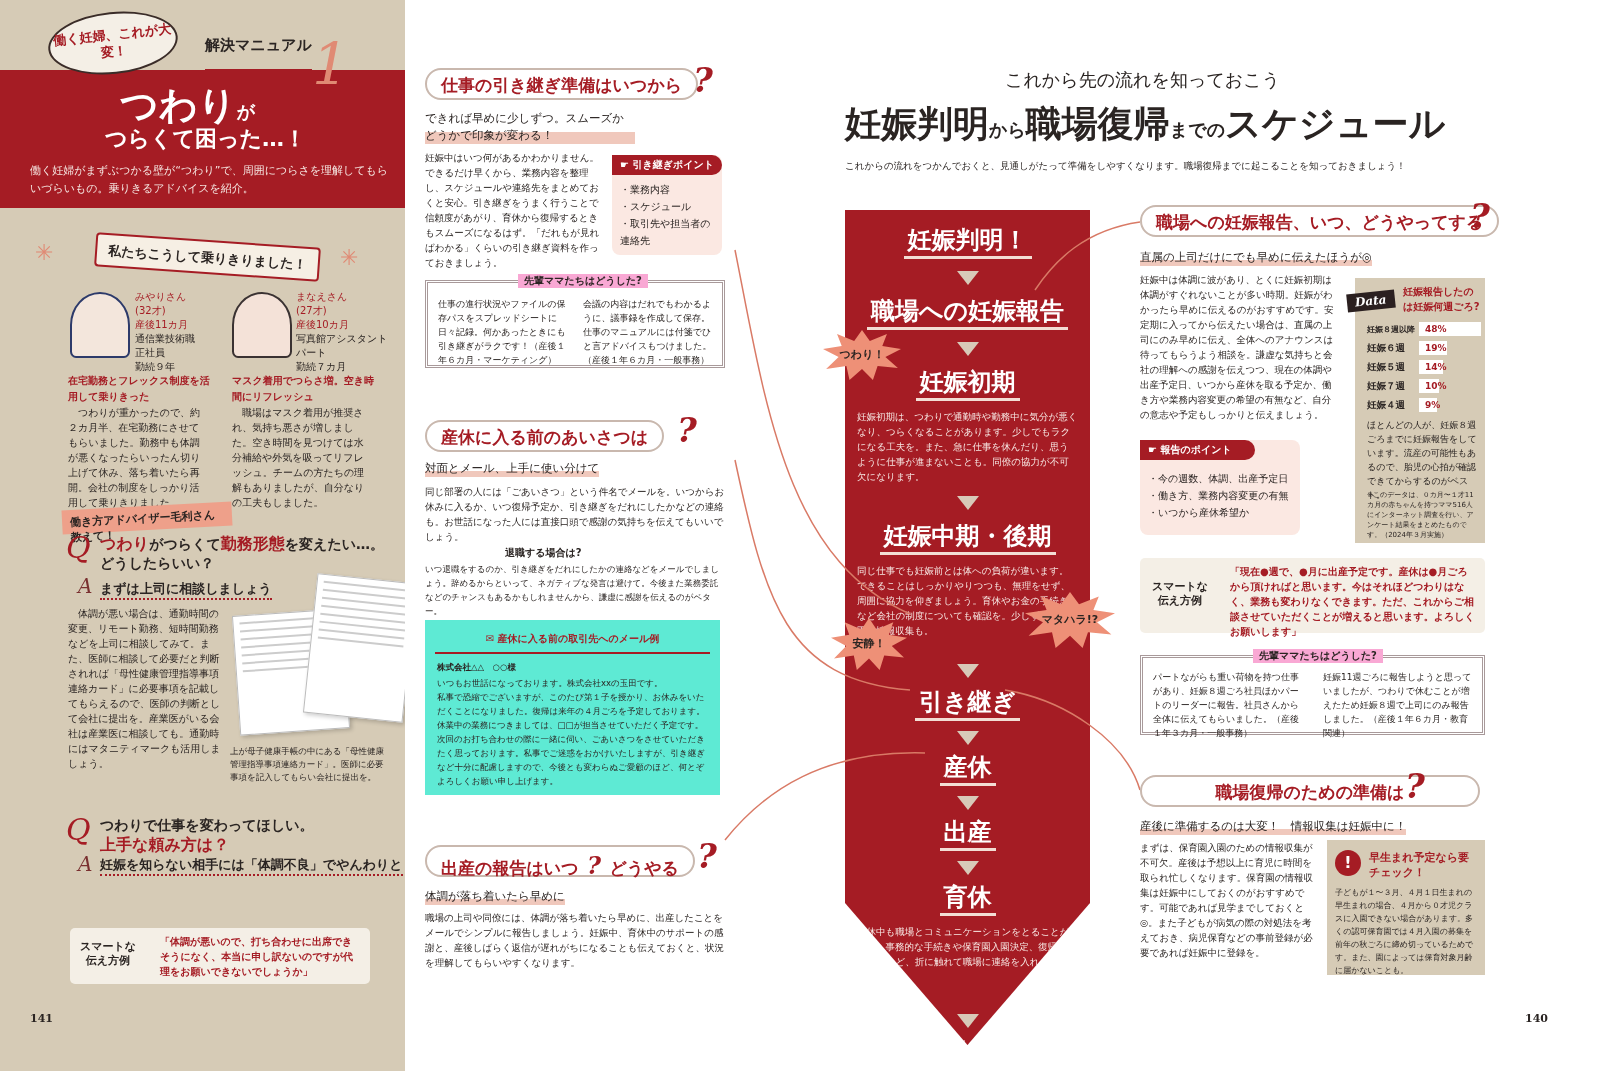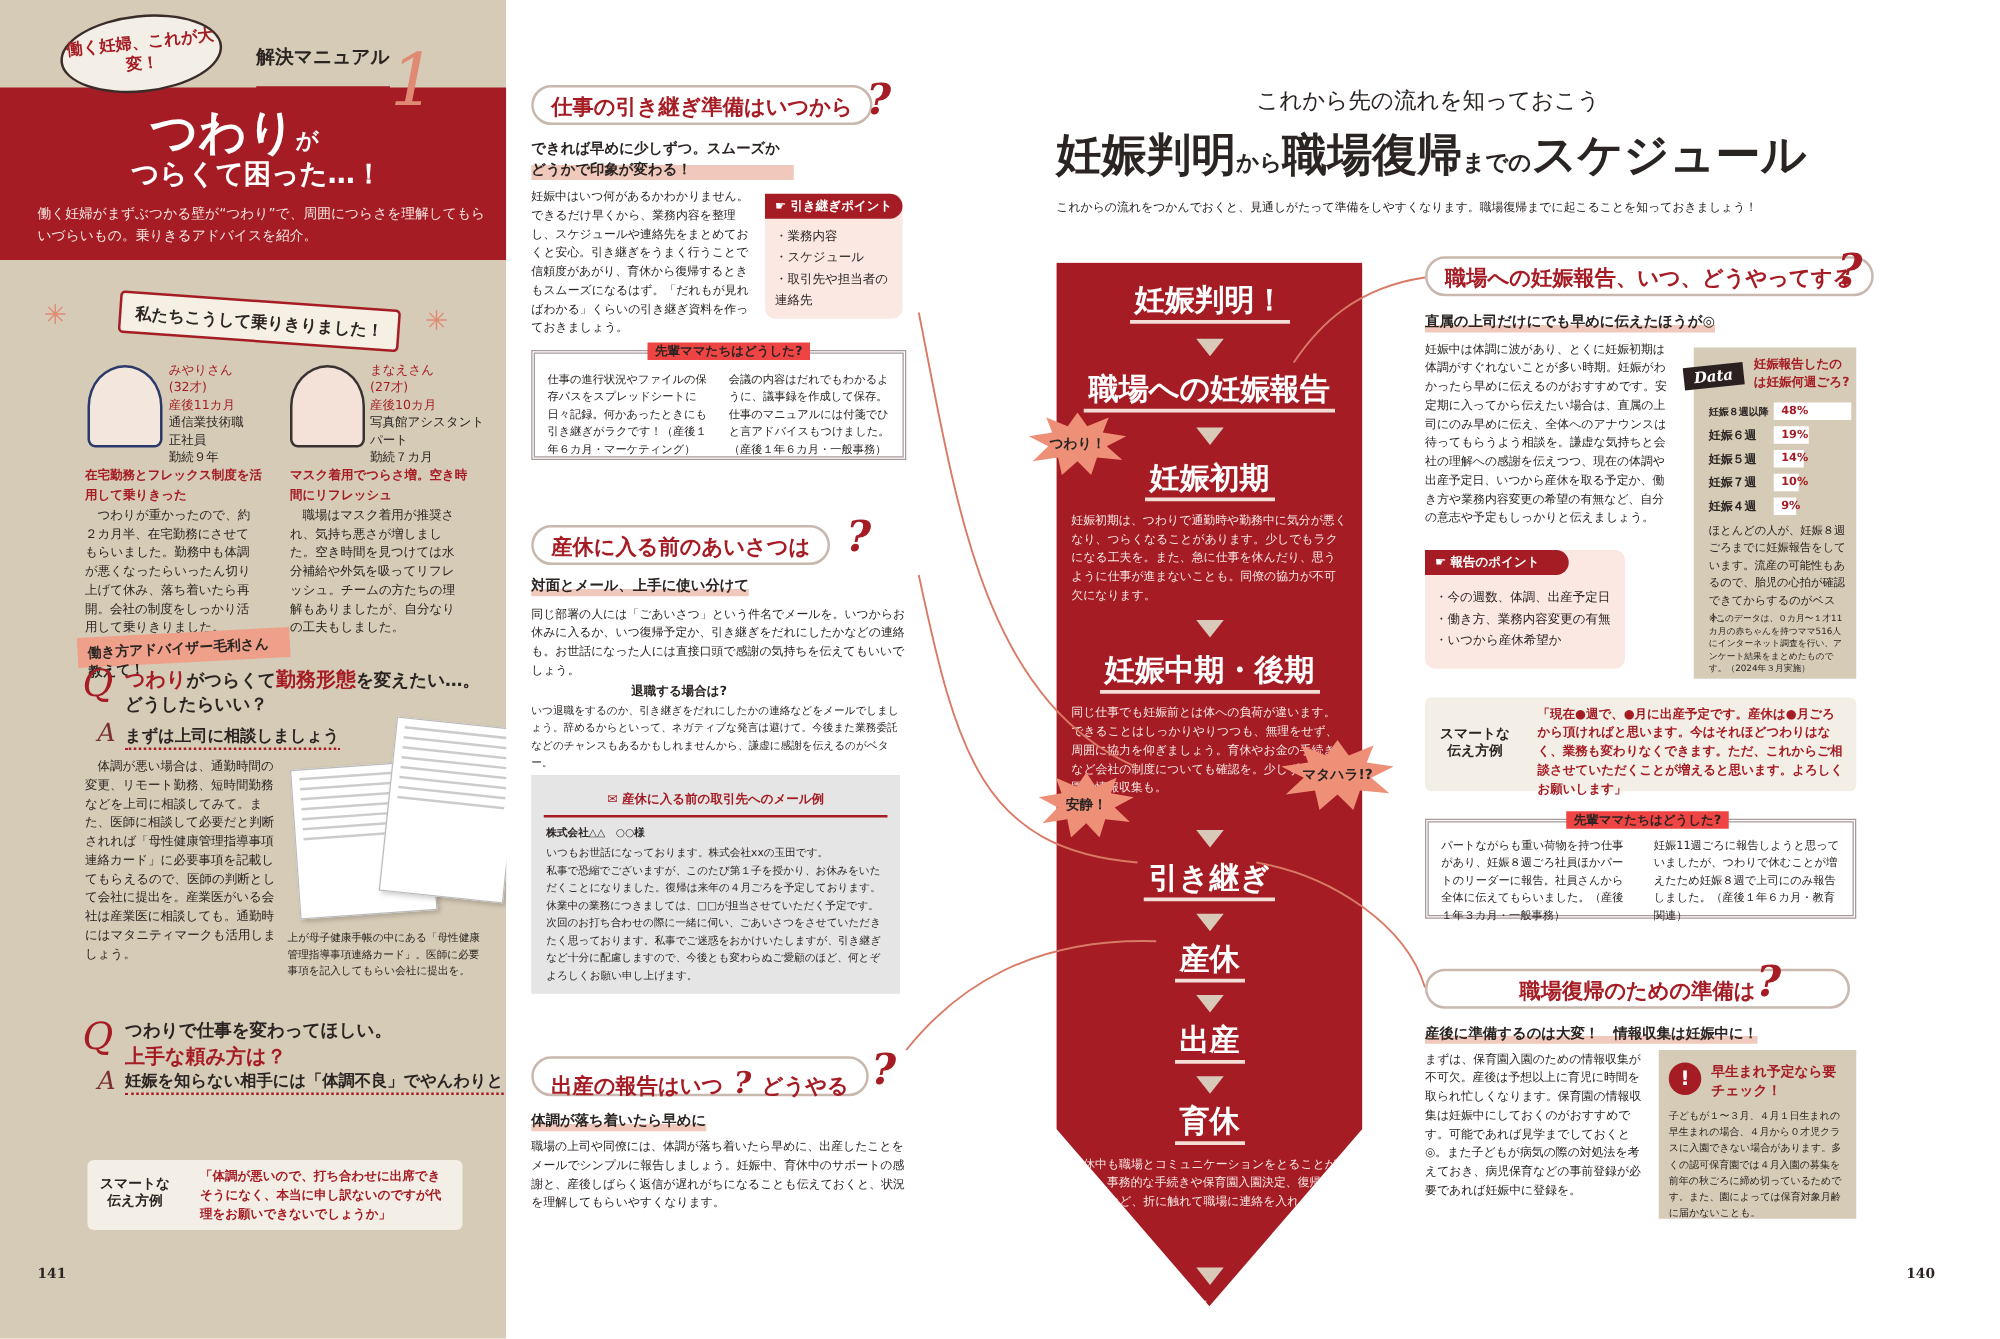--- a/index.html
+++ b/index.html
@@ -32,29 +32,29 @@
 .at{font-size:13px;font-weight:bold;border-bottom:2px dotted #a51c24}
 .doc{background:#fff;border:1px solid #bbb;box-shadow:2px 2px 4px rgba(0,0,0,.2)}
 .doc .ln{height:2px;background:#ccc;margin:6px 6px}
 .smart{background:#f4efe6;border-radius:5px}
 .smart-l{font-size:11px;font-weight:bold;text-align:center;line-height:14px}
 .smart-t{font-size:10px;font-weight:bold;color:#a51c24;line-height:15px}
 .pg{font-family:"DejaVu Serif",serif;font-size:11px;font-weight:bold}
 
 .sec{height:32px;border:2px solid #c9b8ae;border-radius:18px;font-family:"DejaVu Serif",serif;font-size:17px;font-weight:bold;color:#a51c24;padding:4px 14px;white-space:nowrap}
 .qmark{font-family:"DejaVu Serif",serif;font-size:34px;font-weight:bold;color:#a51c24;font-style:italic}
-.sub{font-size:11.5px;font-weight:bold;line-height:17px;background:linear-gradient(transparent 65%,#f0c8bc 65%)}
+.sub{font-size:11.5px;font-weight:normal;line-height:17px;background:linear-gradient(transparent 65%,#f0c8bc 65%)}
 .txt{font-size:9.5px;line-height:15px}
 .point{background:#fbe8e2;border-radius:8px}
 .point-h{background:#a51c24;color:#fff;font-size:10px;font-weight:bold;border-radius:0 12px 12px 0;padding:3px 8px}
 .point li{list-style:none;font-size:10px;line-height:17px}
 .senpai{border:3px double #a8999a;padding:12px 10px 8px}
-.senpai-h{background:#ef4444;font-size:10px;font-weight:bold;padding:0 6px;white-space:nowrap}
+.senpai-h{background:#f9a8d4;font-size:10px;font-weight:bold;padding:0 6px;white-space:nowrap}
 .quote{font-size:9px;line-height:14px}
-.mailbox{background:#e5e5e5}
+.mailbox{background:#5eead4}
 .mail-h{font-size:10px;font-weight:bold;color:#a51c24;border-bottom:2px solid #a51c24;padding-bottom:6px;text-align:center}
 .mail-t{font-size:8.5px;line-height:14px}
 
 .flow-title{font-size:24px;font-weight:bold;color:#fff;text-align:center;border-bottom:3px solid #f3ddd4;display:inline-block;padding:0 4px}
 .tri{width:0;height:0;border-left:11px solid transparent;border-right:11px solid transparent;border-top:14px solid #d8c9b8;margin:0 auto}
 .flow-txt{color:#f8e8e4;font-size:9.5px;line-height:15px}
 .burst{background:#ee9077;font-size:11px;font-weight:bold;text-align:center;clip-path:polygon(50% 0,60% 22%,82% 8%,76% 32%,100% 38%,80% 54%,96% 76%,70% 72%,64% 100%,50% 78%,34% 100%,30% 72%,4% 78%,20% 54%,0 38%,24% 32%,18% 8%,40% 22%)}
 .databox{background:#d6cbb6}
 .bar{background:#fff;height:14px;font-size:9px;font-weight:bold;padding-left:6px;color:#a51c24;line-height:14px}
 .blabel{font-size:9.5px;font-weight:bold;width:52px}

